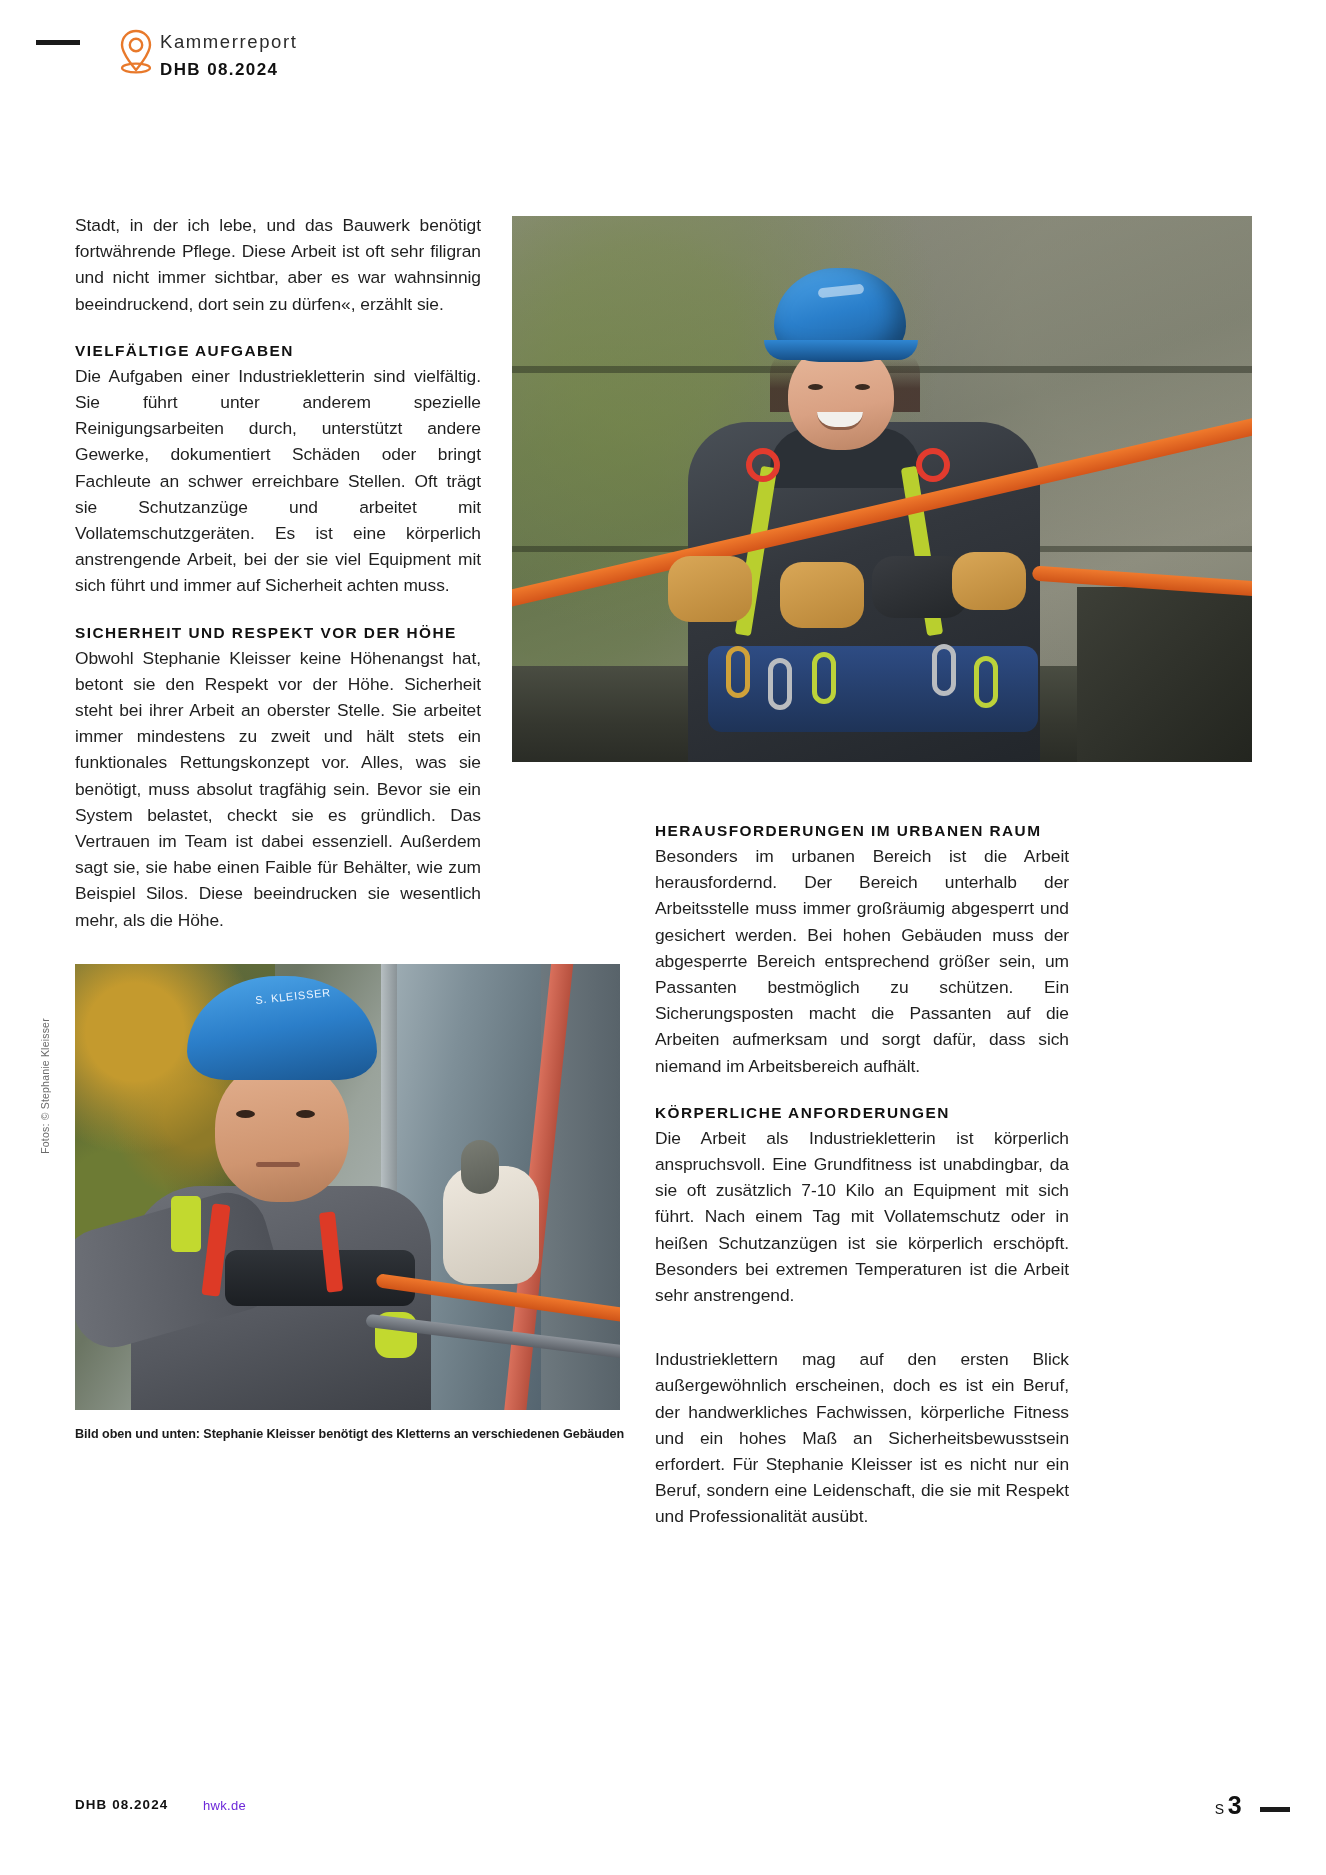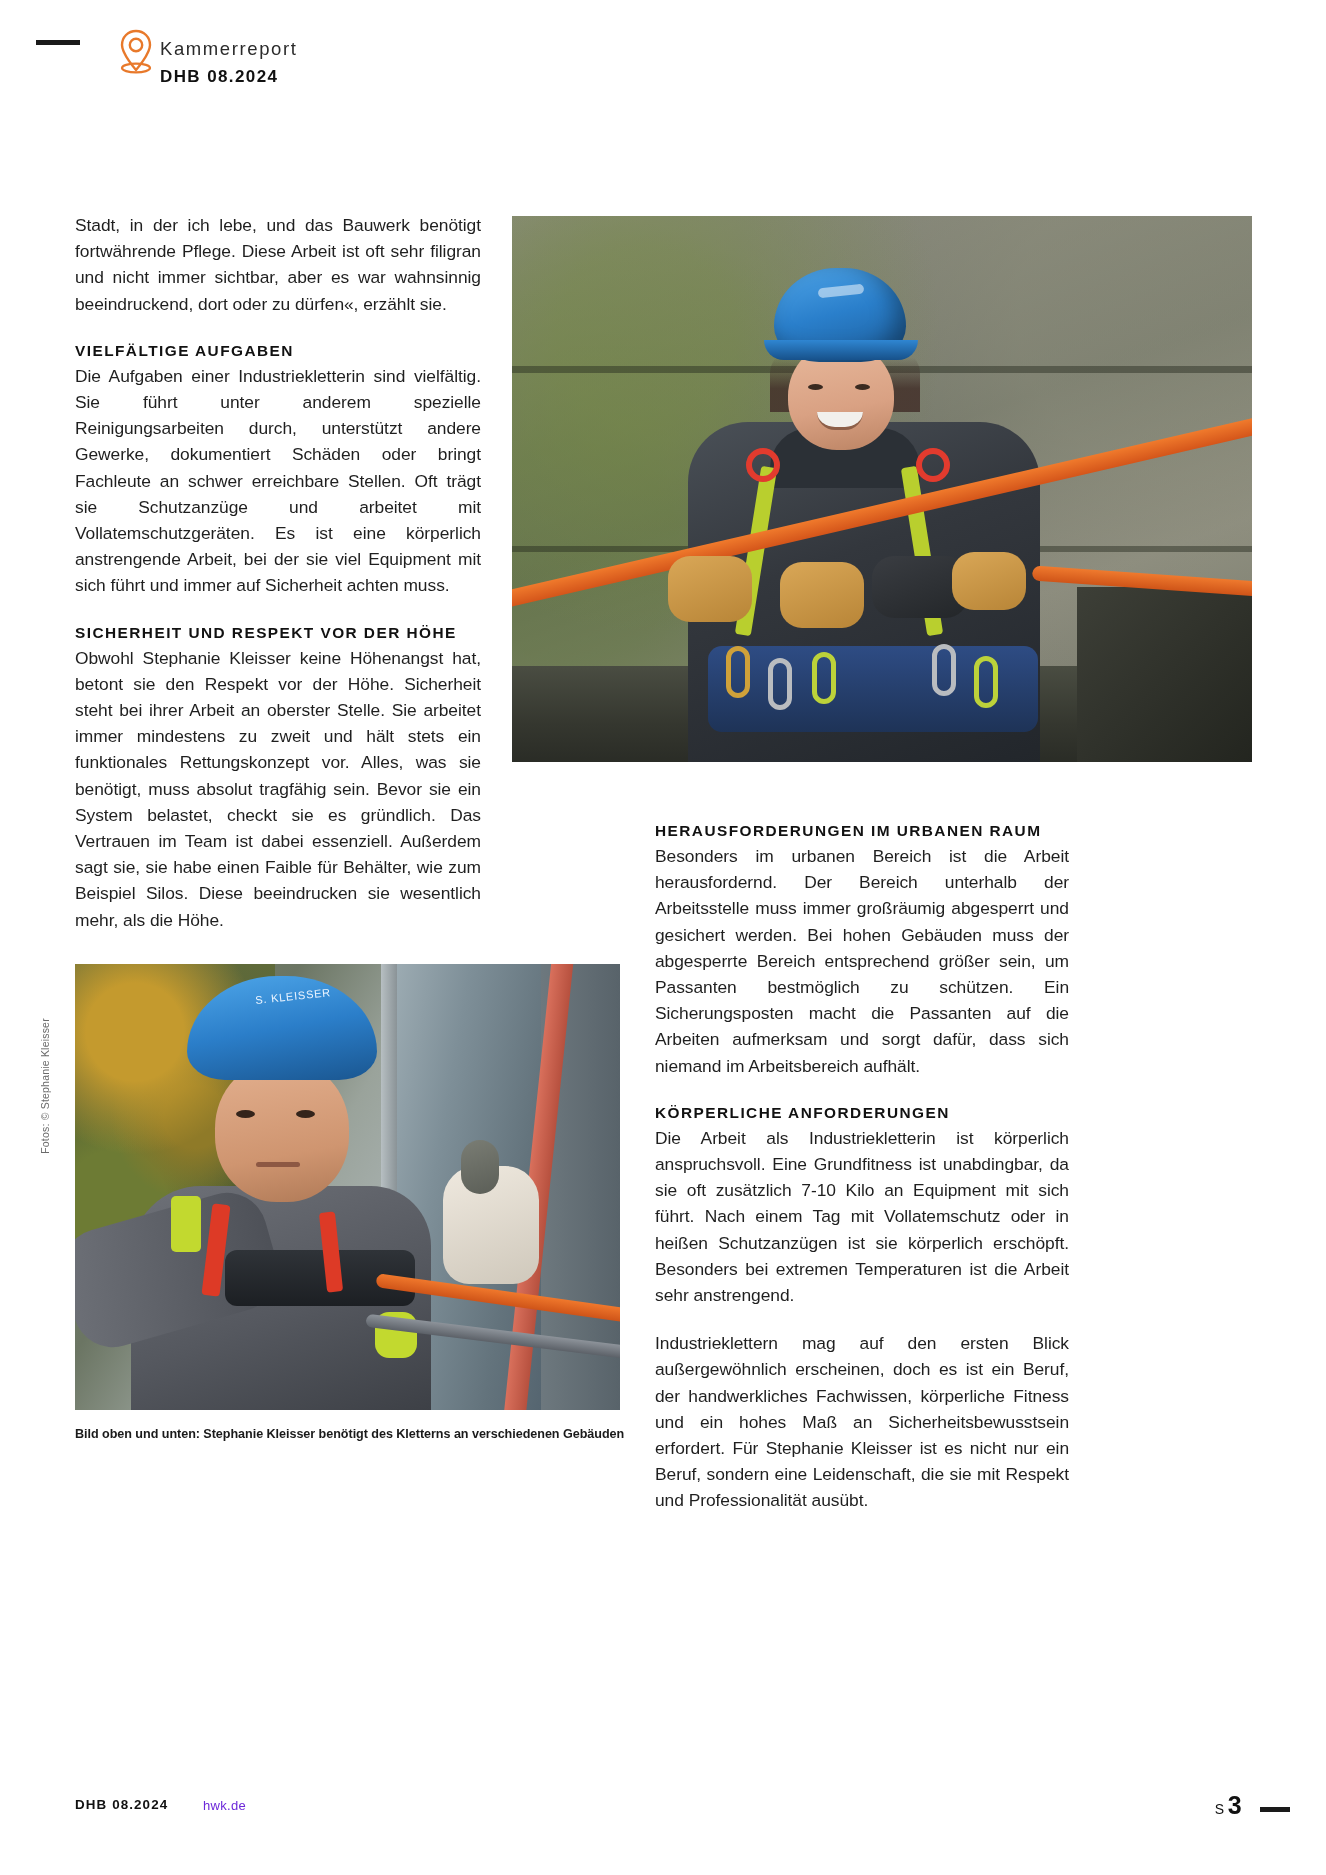--- a/index.html
+++ b/index.html
@@ -36,21 +36,21 @@
   .header-pin {
     position: absolute;
     top: 4px;
     left: 82px;
     width: 36px;
     height: 48px;
   }
   .header-pin svg { display: block; }
   .header-text {
     position: absolute;
-    top: 11px;
+    top: 4px;
     left: 124px;
   }
   .header-kicker {
     font-size: 18.5px;
     letter-spacing: 1.6px;
     color: #2b2b2b;
     line-height: 1.5;
     font-weight: 400;
   }
   .header-issue {
@@ -77,21 +77,21 @@
   }
 
   .body-text {
     font-size: 17.4px;
     line-height: 26.2px;
     text-align: justify;
     color: #1f1f1f;
     letter-spacing: -0.05px;
     hyphens: manual;
   }
-  .body-text + .body-text { margin-top: 22px; }
+  .body-text + .body-text { margin-top: 38px; }
 
   .section-head {
     font-size: 15.4px;
     font-weight: 700;
     letter-spacing: 1.45px;
     color: #111111;
     line-height: 22px;
     margin-top: 23px;
     margin-bottom: 1px;
     text-transform: uppercase;
@@ -560,21 +560,21 @@
 
   <div class="pb-thumb-glove"></div>
   <div class="pb-thumb"></div>
 </div>
 
 <div class="photo-credit">Fotos: © Stephanie Kleisser</div>
 
 <div class="caption">Bild oben und unten: Stephanie Kleisser benötigt des Kletterns an verschiedenen Gebäuden</div>
 
 <div class="col-left">
-  <p class="body-text">Stadt, in der ich lebe, und das Bauwerk benötigt fortwährende Pflege. Diese Arbeit ist oft sehr filigran und nicht immer sichtbar, aber es war wahnsinnig beeindruckend, dort oder zu dürfen«, erzählt sie.</p>
+  <p class="body-text">Stadt, in der ich lebe, und das Bauwerk benötigt fortwährende Pflege. Diese Arbeit ist oft sehr filigran und nicht immer sichtbar, aber es war wahnsinnig beeindruckend, dort sein zu dürfen«, erzählt sie.</p>
 
   <h3 class="section-head">VIELFÄLTIGE AUFGABEN</h3>
   <p class="body-text">Die Aufgaben einer Industriekletterin sind vielfältig. Sie führt unter anderem spezielle Reinigungsarbeiten durch, unterstützt andere Gewerke, dokumentiert Schäden oder bringt Fachleute an schwer erreichbare Stellen. Oft trägt sie Schutzanzüge und arbeitet mit Vollatemschutzgeräten. Es ist eine körperlich anstrengende Arbeit, bei der sie viel Equipment mit sich führt und immer auf Sicherheit achten muss.</p>
 
   <h3 class="section-head">SICHERHEIT UND RESPEKT VOR DER HÖHE</h3>
   <p class="body-text">Obwohl Stephanie Kleisser keine Höhenangst hat, betont sie den Respekt vor der Höhe. Sicherheit steht bei ihrer Arbeit an oberster Stelle. Sie arbeitet immer mindestens zu zweit und hält stets ein funktionales Rettungskonzept vor. Alles, was sie benötigt, muss absolut tragfähig sein. Bevor sie ein System belastet, checkt sie es gründlich. Das Vertrauen im Team ist dabei essenziell. Außerdem sagt sie, sie habe einen Faible für Behälter, wie zum Beispiel Silos. Diese beeindrucken sie wesentlich mehr, als die Höhe.</p>
 </div>
 
 <div class="col-right">
   <h3 class="section-head tight">HERAUSFORDERUNGEN IM URBANEN RAUM</h3>

